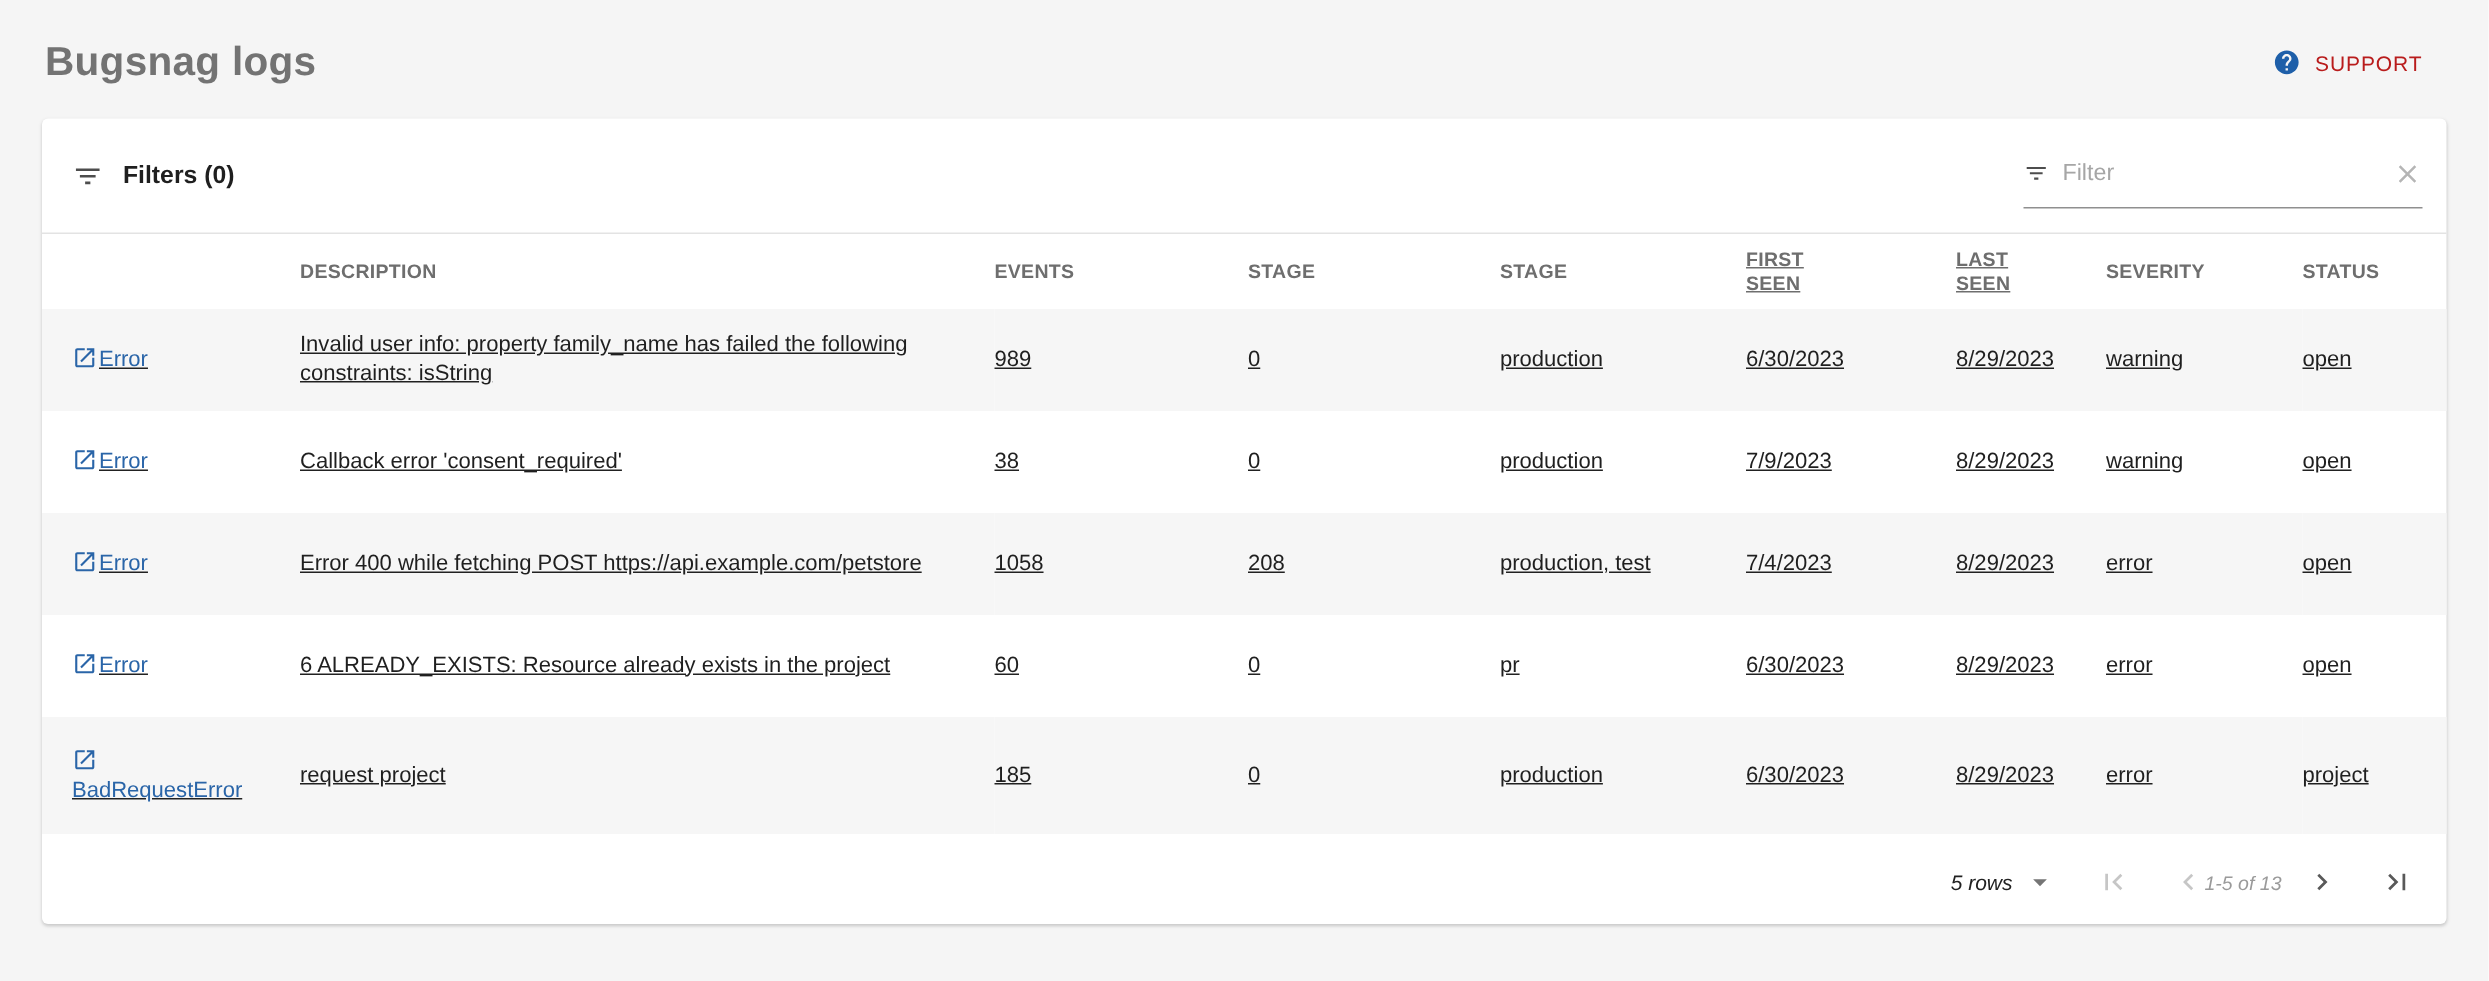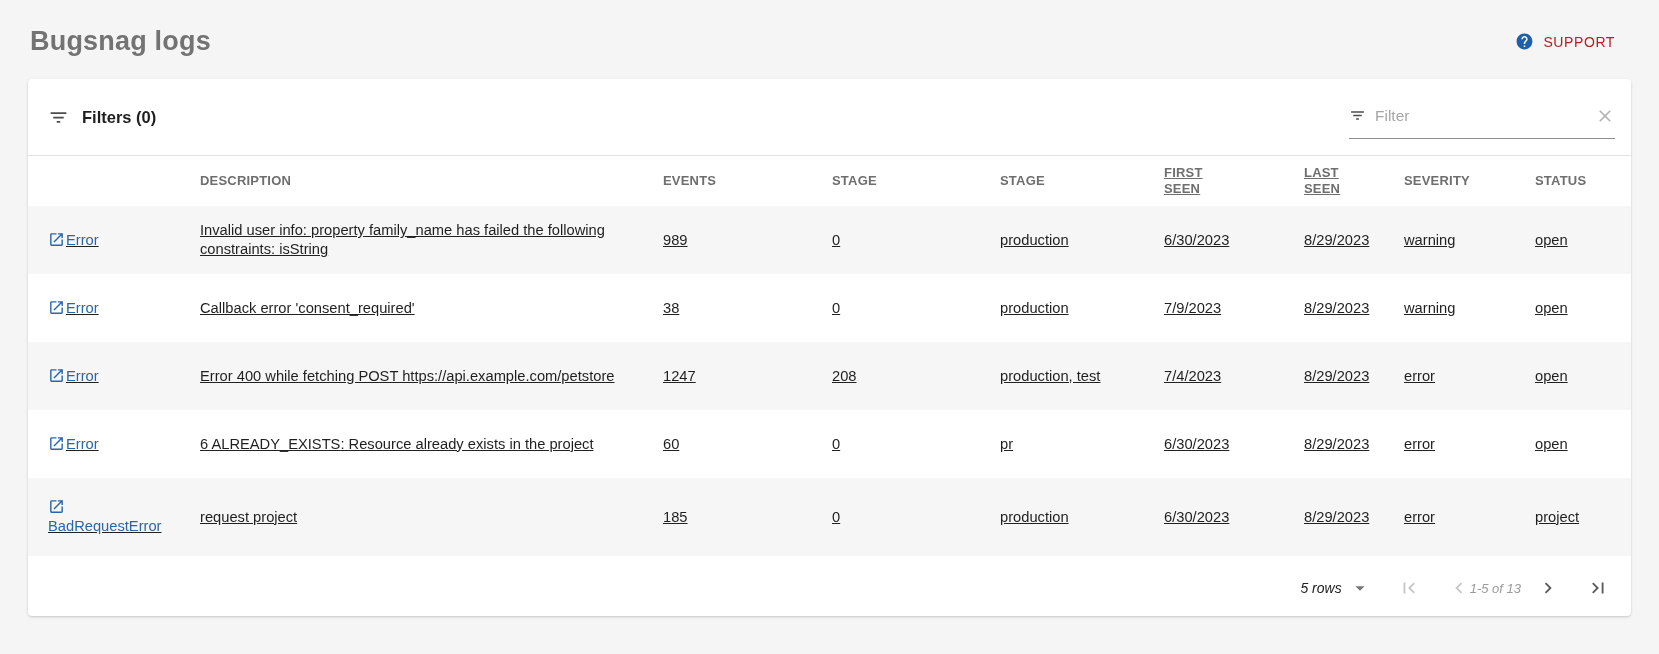--- a/index.html
+++ b/index.html
@@ -198,21 +198,21 @@
     </tr>
         <tr>
       <td class="link-cell">
         <a class="err-link">
           <svg width="17" height="17" viewBox="0 0 24 24" fill="currentColor">
                 <path d="M19 19H5V5h7V3H5c-1.11 0-2 .9-2 2v14c0 1.1.89 2 2 2h14c1.1 0 2-.9 2-2v-7h-2v7zM14 3v2h3.59l-9.83 9.83 1.41 1.41L19 6.41V10h2V3h-7z"></path>
               </svg><span>Error</span>
         </a>
       </td>
       <td>Error 400 while fetching POST https://api.example.com/petstore</td>
-      <td>1247</td>
+      <td>1058</td>
       <td>208</td>
       <td>production, test</td>
       <td>7/4/2023</td>
       <td>8/29/2023</td>
       <td>error</td>
       <td>open</td>
     </tr>
         <tr>
       <td class="link-cell">
         <a class="err-link">

